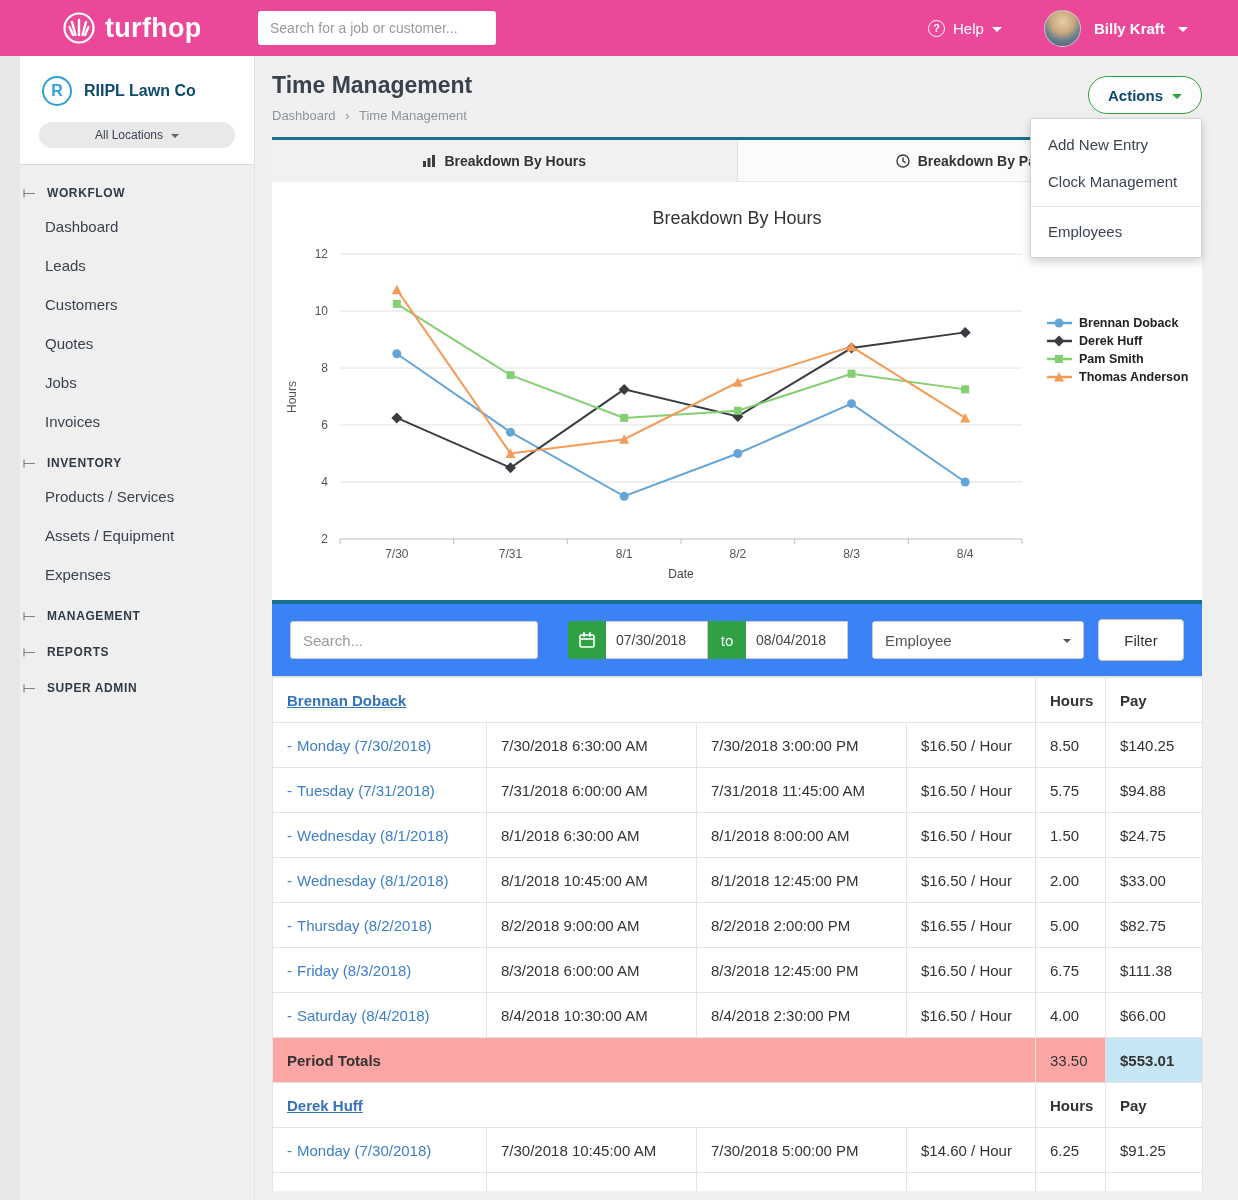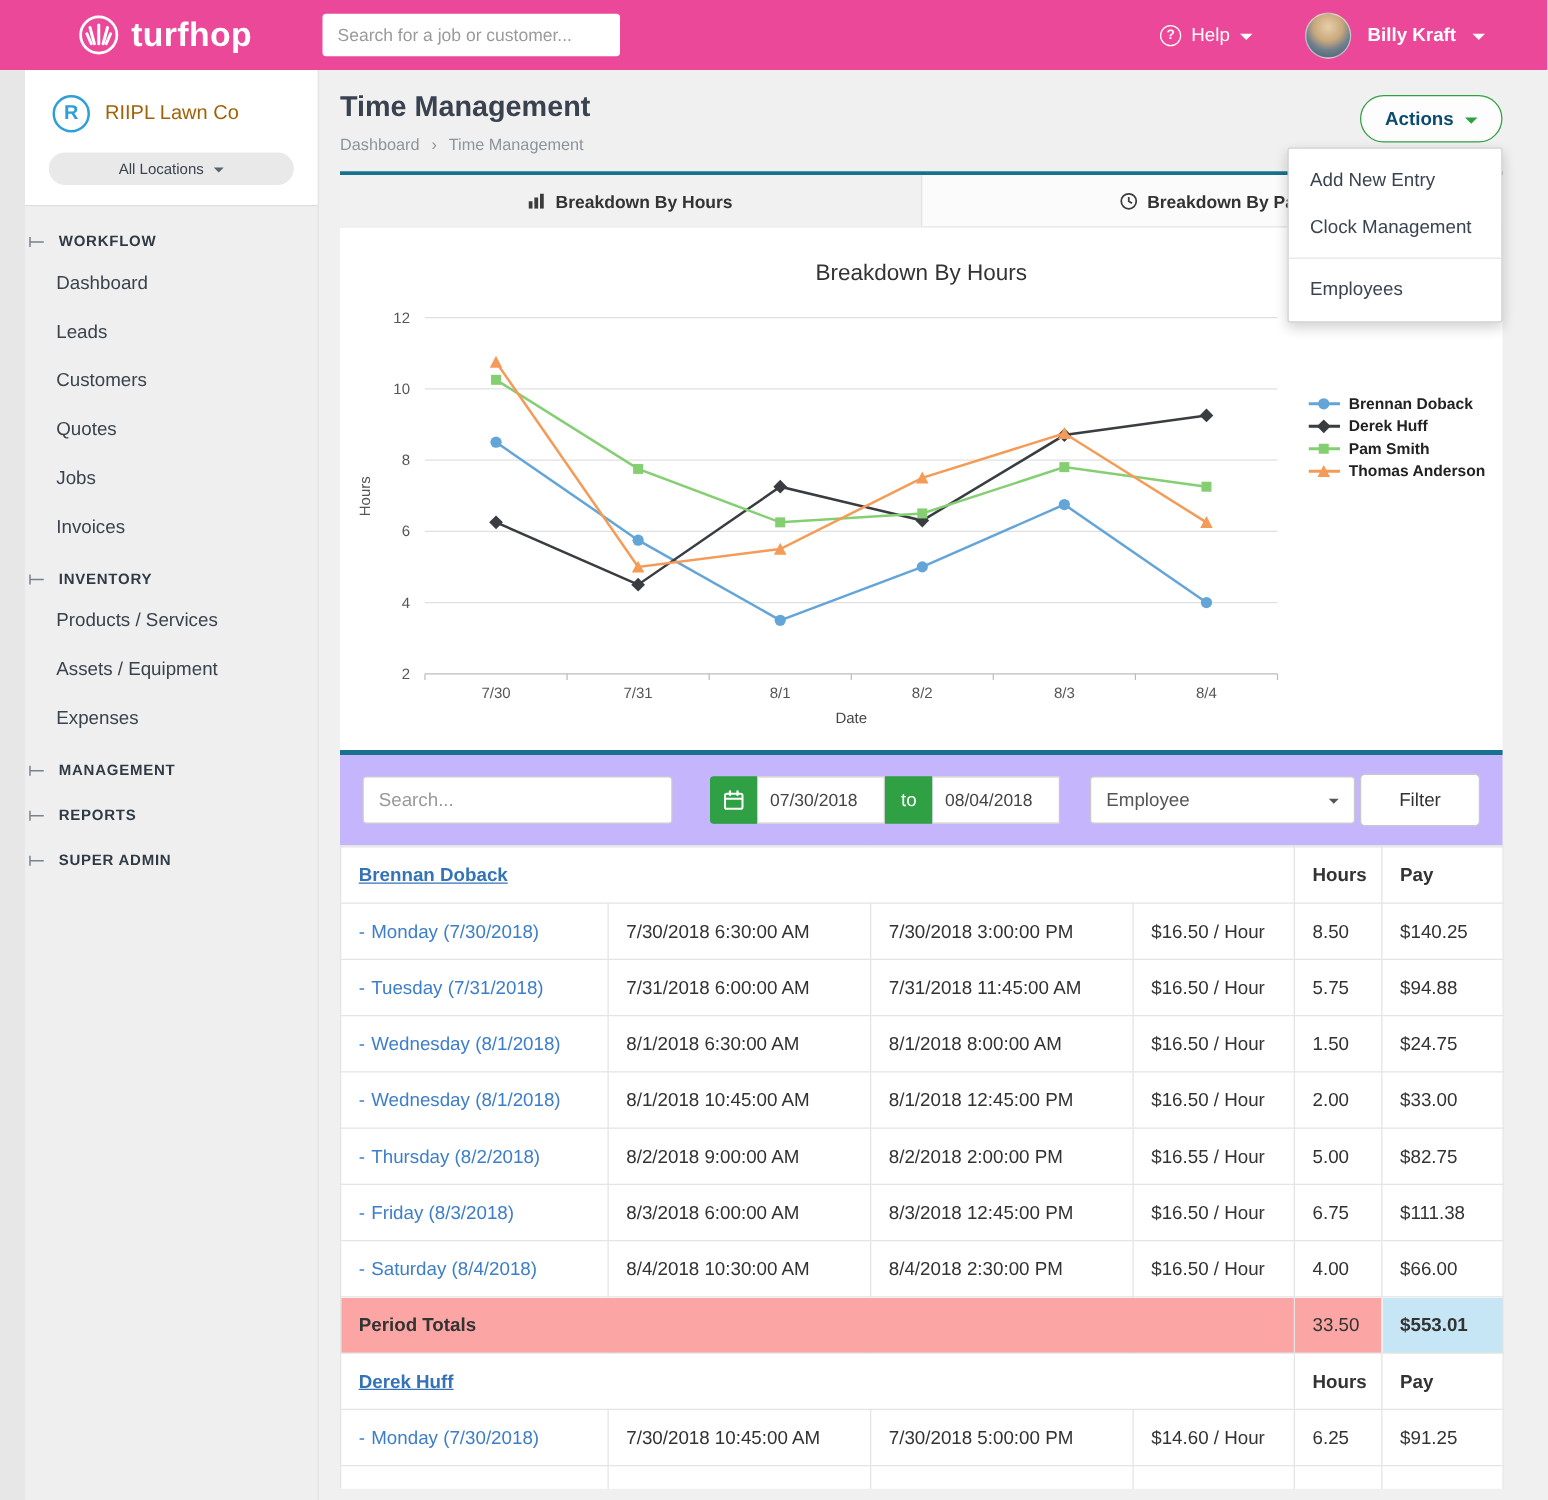--- a/index.html
+++ b/index.html
@@ -23,21 +23,21 @@
   .caret.green { border-top-color:#2fa043; }
   .caret.dark { border-left-width:4px; border-right-width:4px; border-top:4px solid #555; }
   .caret.gray { border-left-width:4px; border-right-width:4px; border-top:4px solid #5a646e; }
 
   
   .sidebar { position:absolute; top:56px; left:0; width:255px; height:1144px; background:#e7e7e7; border-right:1px solid #e2e2e2; padding-left:20px; }
   .sidebar-inner { background:#efefef; height:100%; }
   .company-card { background:#fff; padding:20px 0 16px; border-bottom:1px solid #dcdcdc; }
   .company-row { display:flex; align-items:center; gap:12px; padding-left:22px; }
   .company-logo { width:30px; height:30px; border-radius:50%; border:2px solid #2e9fd8; color:#2e9fd8; font-weight:700; font-size:16px; display:flex; align-items:center; justify-content:center; background:#fff; }
-  .company-name { font-size:16px; font-weight:400; color:#a16207; }
+  .company-name { font-size:16px; font-weight:700; color:#0c4a6e; }
   .location-pill { margin:16px auto 0; width:196px; height:26px; border-radius:13px; background:#e9e9e9; display:flex; align-items:center; justify-content:center; gap:8px; font-size:12px; color:#3a4350; cursor:pointer; }
   .nav { padding:6px 0 0 0; }
   .nav-header { display:flex; align-items:center; gap:11px; padding:15px 0 7px 3px; font-size:12px; font-weight:700; color:#2f3a45; letter-spacing:.6px; cursor:pointer; }
   .nav-header-icon { display:flex; align-items:center; }
   .nav-item { font-size:15px; color:#39434e; padding:11px 0 11px 25px; cursor:pointer; }
 
   
   .main { position:absolute; top:56px; left:255px; width:983px; height:1144px; padding:16px 36px 0 17px; }
   .page-title { font-size:23px; font-weight:600; color:#39424e; }
   .breadcrumb { margin-top:9px; font-size:13px; color:#8b949d; }
@@ -49,29 +49,29 @@
   .menu-divider { border-top:1px solid #e5e5e5; margin:6px 0; }
 
   
   .tabs { margin-top:14px; display:flex; border-top:3px solid #17718f; background:#fff; }
   .tab { flex:1; height:42px; display:flex; align-items:center; justify-content:center; gap:8px; font-size:14px; font-weight:700; color:#333; background:#fbfbfb; border-bottom:1px solid #e6e6e6; cursor:pointer; }
   .tab.active { background:#f1f1f1; border-right:1px solid #e0e0e0; border-bottom-color:#eee; }
   .tab-icon { display:flex; align-items:center; }
   .chart-card { background:#fff; height:418px; }
 
   
-  .filter-card { border-top:4px solid #17718f; background:#c4b5fd; padding:15px 18px; display:flex; align-items:center; border-bottom:1px solid #e4e4e4; }
+  .filter-card { border-top:4px solid #17718f; background:#3b82f6; padding:15px 18px; display:flex; align-items:center; border-bottom:1px solid #e4e4e4; }
   .filter-search { width:248px; height:38px; border:1px solid #ccc; border-radius:3px; padding:0 12px; font-size:15px; color:#333; font-family:inherit; }
   .filter-search::placeholder { color:#999; }
   .date-group { display:flex; align-items:center; margin-left:30px; }
   .cal-btn { width:38px; height:38px; background:#2fa043; border:1px solid #2fa043; border-radius:3px 0 0 3px; display:flex; align-items:center; justify-content:center; cursor:pointer; }
   .date-input { width:102px; height:38px; border:1px solid #ccc; border-left:none; padding:0 10px; font-size:14px; color:#444; font-family:inherit; }
   .to-box { width:38px; height:38px; background:#2fa043; color:#fff; display:flex; align-items:center; justify-content:center; font-size:15px; }
   .employee-select { margin-left:24px; width:212px; height:38px; border:1px solid #ccc; border-radius:3px; background:#fff; display:flex; align-items:center; justify-content:space-between; padding:0 12px; color:#555; font-size:15px; cursor:pointer; }
-  .filter-btn { margin-left:auto; width:96px; height:42px; background:#fff; border:1px solid #c9c9c9; border-radius:4px; font-size:15px; color:#333; font-family:inherit; cursor:pointer; }
+  .filter-btn { margin-left:auto; width:86px; height:42px; background:#fff; border:1px solid #c9c9c9; border-radius:4px; font-size:15px; color:#333; font-family:inherit; cursor:pointer; }
 
   
   .time-table { width:100%; border-collapse:collapse; background:#fff; table-layout:fixed; }
   .time-table td { border:1px solid #e4e4e4; height:45px; padding:0 14px; font-size:15px; color:#333; white-space:nowrap; overflow:hidden; }
   .emp-link { color:#3473b7; font-weight:700; text-decoration:underline; cursor:pointer; }
   .col-head { font-weight:700; }
   .dash { color:#3d7ec9; margin-right:5px; }
   .day-link { color:#3d7ec9; cursor:pointer; }
   .totals-row td { background:#fca5a5; }
   .totals-label { font-weight:700; }

